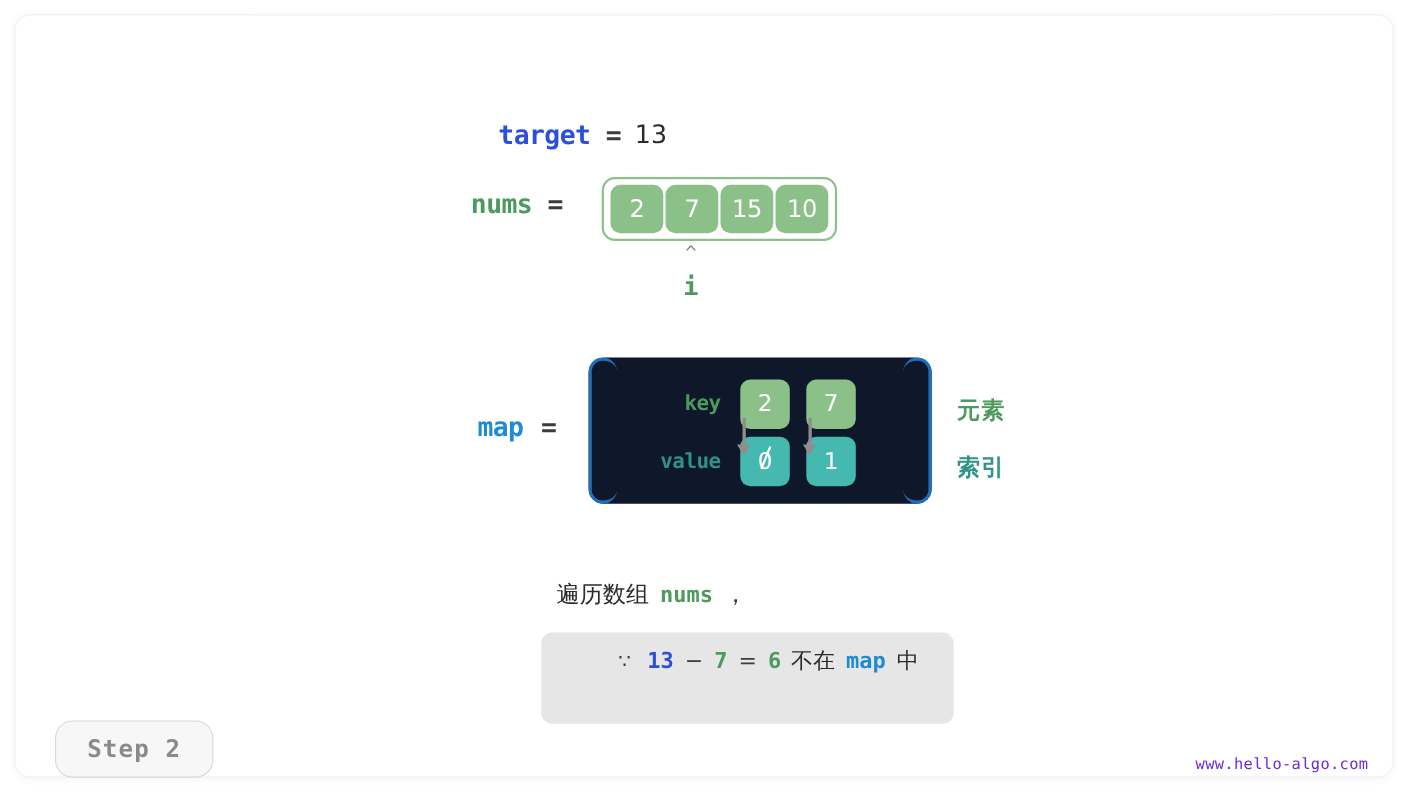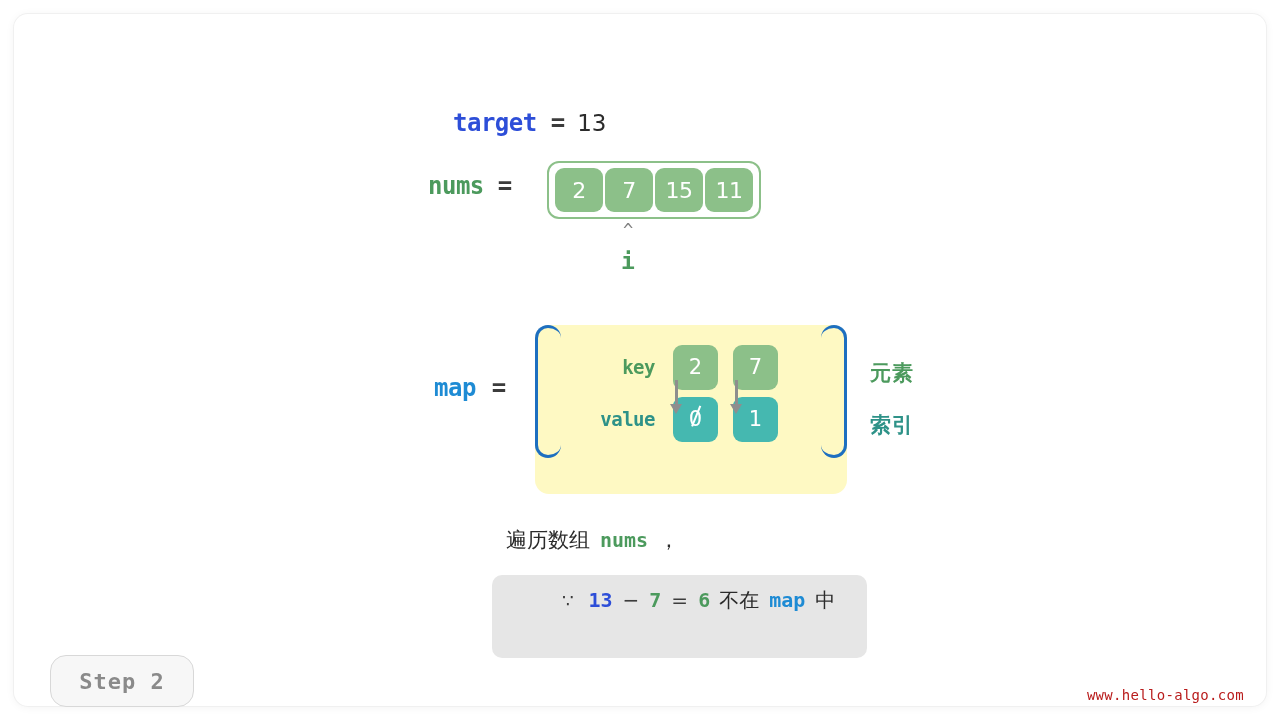--- a/index.html
+++ b/index.html
@@ -148,22 +148,22 @@
     font-size: 24px;
     font-weight: bold;
     margin-left: 16px;
   }
 
   #map-box {
     position: absolute;
     left: 521px;
     top: 311px;
     width: 312px;
-    height: 169px;
-    background: #fef9c3;
+    height: 133px;
+    background: #0f172a;
     border-radius: 14px;
   }
   #map-box .bracket {
     position: absolute;
     top: 0;
     width: 26px;
     height: 133px;
     border: 3px solid #1d6fc0;
     border-radius: 14px;
     box-sizing: border-box;
@@ -342,21 +342,21 @@
     letter-spacing: 1px;
   }
 
   
   #watermark {
     position: absolute;
     right: 22px;
     top: 673px;
     font-family: "DejaVu Sans Mono", monospace;
     font-size: 14px;
-    color: #b91c1c;
+    color: #6d28d9;
     letter-spacing: 0.3px;
   }
 </style>
 </head>
 <body>
 
 <div id="canvas">
 
   <div id="target-row">
     <span class="var-name">target</span>
@@ -366,21 +366,21 @@
 
   <div id="nums-row">
     <span class="var-name">nums</span>
     <span class="eq">=</span>
   </div>
 
   <div id="nums-array">
     <div class="num-cell">2</div>
     <div class="num-cell">7</div>
     <div class="num-cell">15</div>
-    <div class="num-cell">11</div>
+    <div class="num-cell">10</div>
   </div>
 
   <div id="pointer-i">
     <span class="caret">^</span>
     <span class="ivar">i</span>
   </div>
 
   <div id="map-label">
     <span class="var-name">map</span>
     <span class="eq">=</span>

